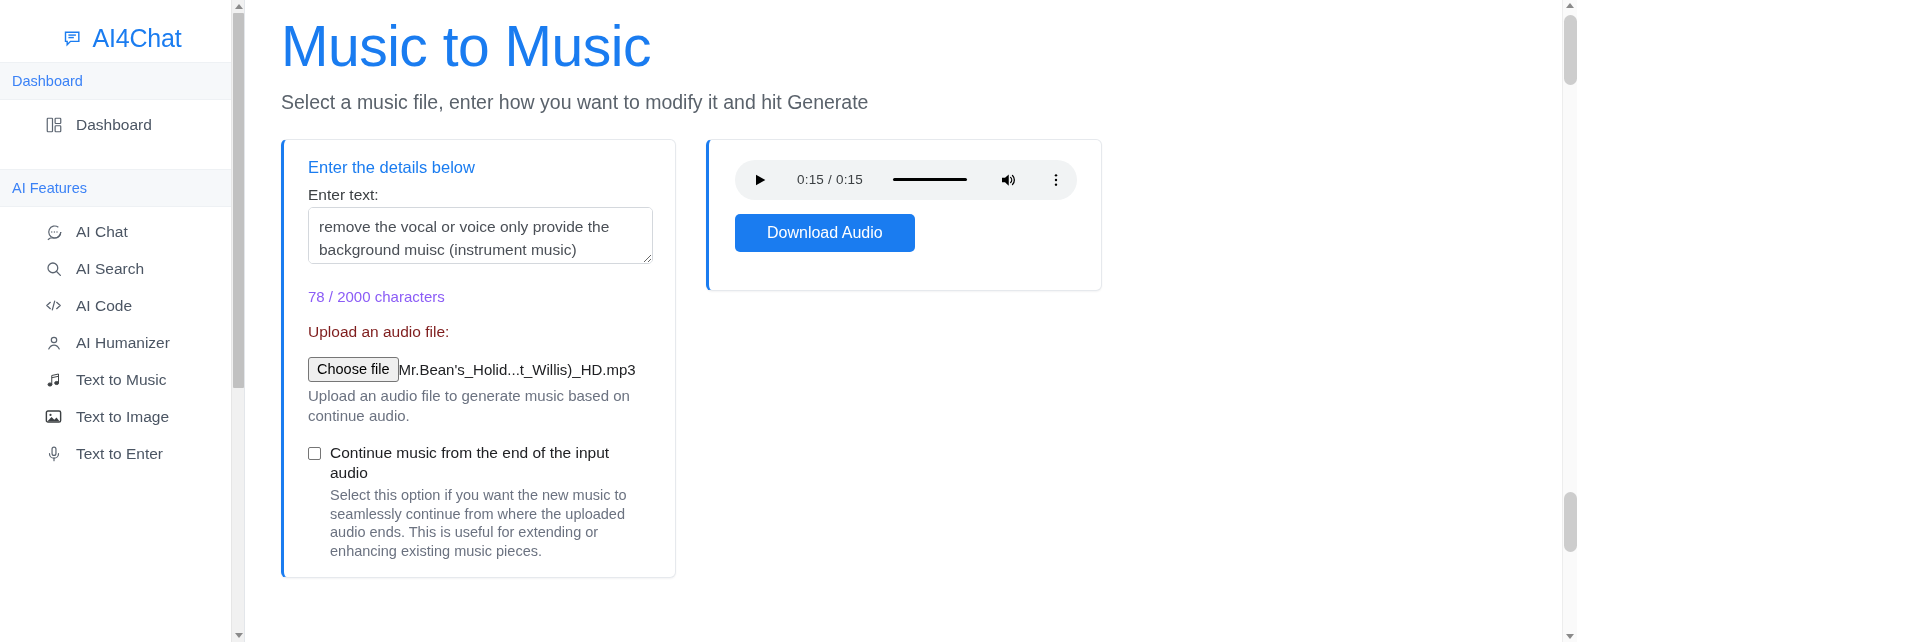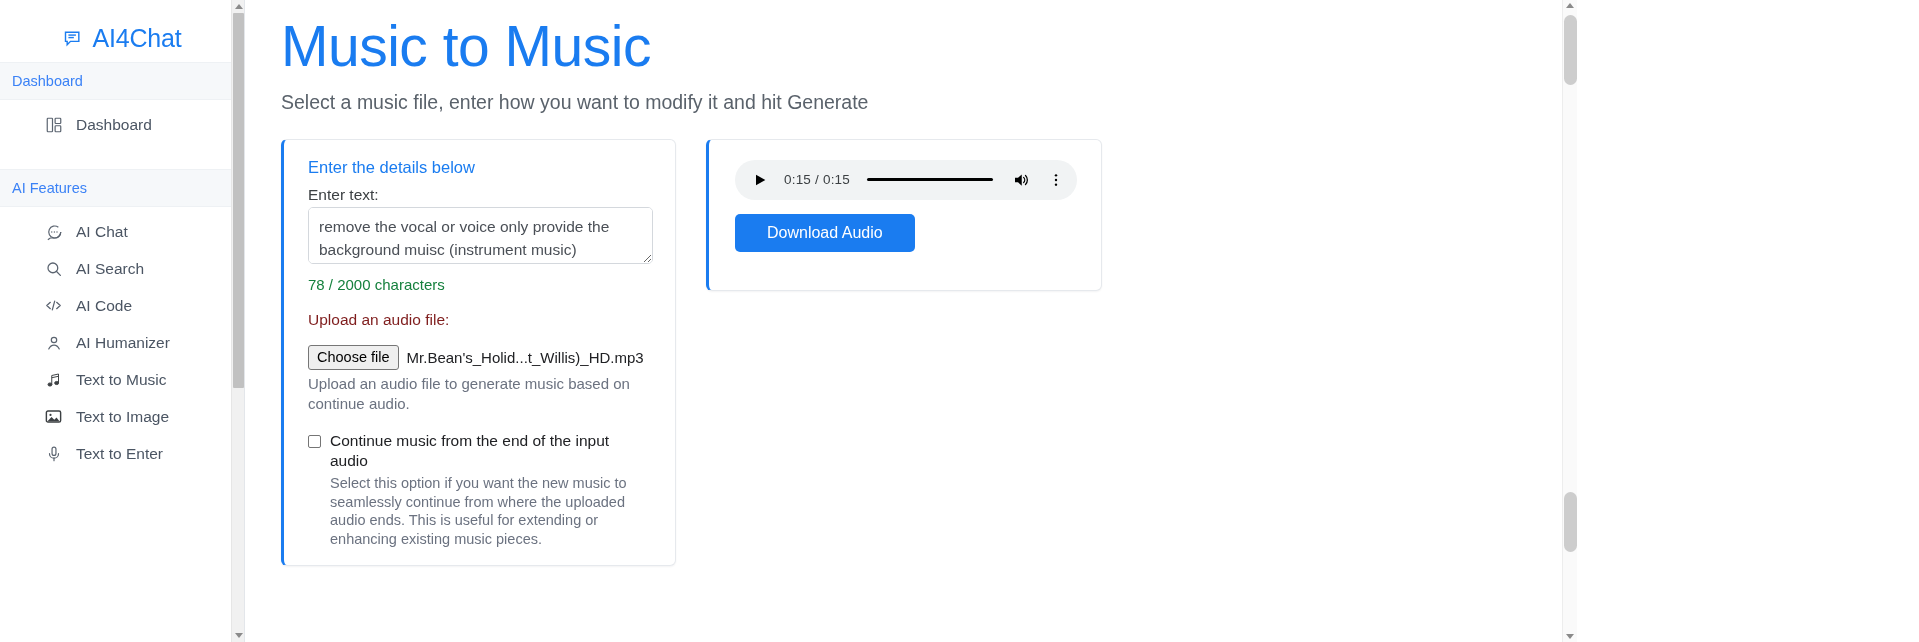--- a/index.html
+++ b/index.html
@@ -206,34 +206,33 @@
     border-radius: 5px;
     padding: 7px 10px;
     font-family: "Liberation Sans", sans-serif;
     font-size: 15.5px;
     color: #4a4f56;
     line-height: 1.5;
     outline: none;
     background: #fff;
   }
   .char-count {
-    color: #15803d;
+    color: #8b5cf6;
     font-size: 15px;
-    margin: 12px 0 18px 0;
+    margin: 24px 0 18px 0;
   }
   .upload-label {
     display: block;
     color: #7f1d1d;
     font-size: 15.5px;
     margin-bottom: 16px;
   }
   .file-row {
     display: flex;
     align-items: center;
-    gap: 8px;
     margin-bottom: 4px;
   }
   .choose-file-btn {
     font-family: "Liberation Sans", sans-serif;
     font-size: 14.5px;
     color: #000;
     background: #efefef;
     border: 1px solid #767676;
     border-radius: 3px;
     padding: 2px 8px 3px 8px;
@@ -285,21 +284,21 @@
 
   
   .audio-player {
     display: flex;
     align-items: center;
     width: 342px;
     height: 40px;
     background: #f1f3f4;
     border-radius: 20px;
     padding: 0 10px 0 14px;
-    gap: 13px;
+    gap: 26px;
   }
   .ap-play {
     width: 22px; height: 22px;
     display: inline-flex;
     align-items: center;
     justify-content: center;
     cursor: pointer;
     color: #000;
   }
   .ap-time {

